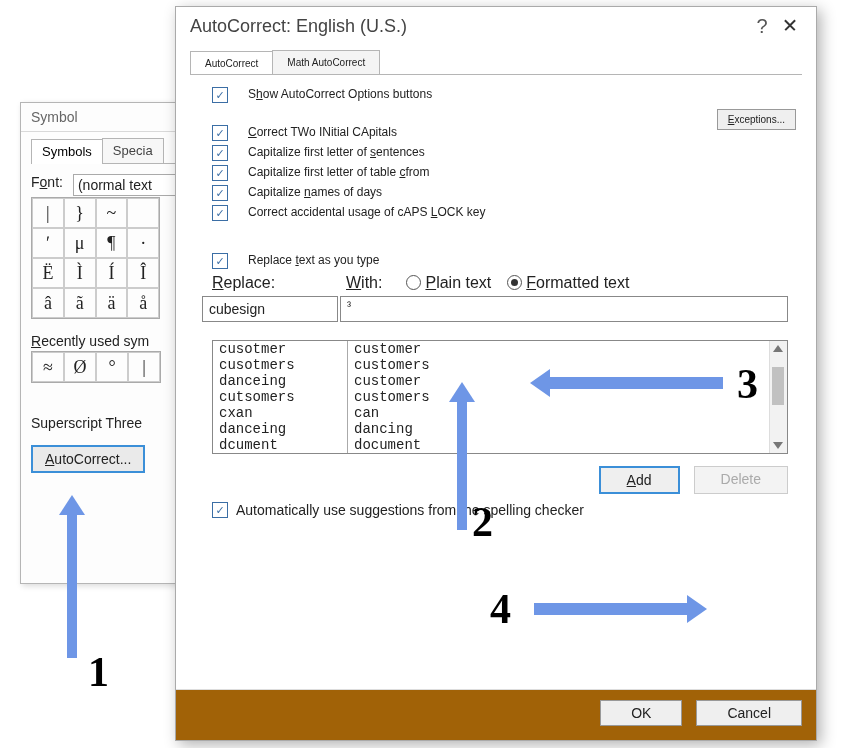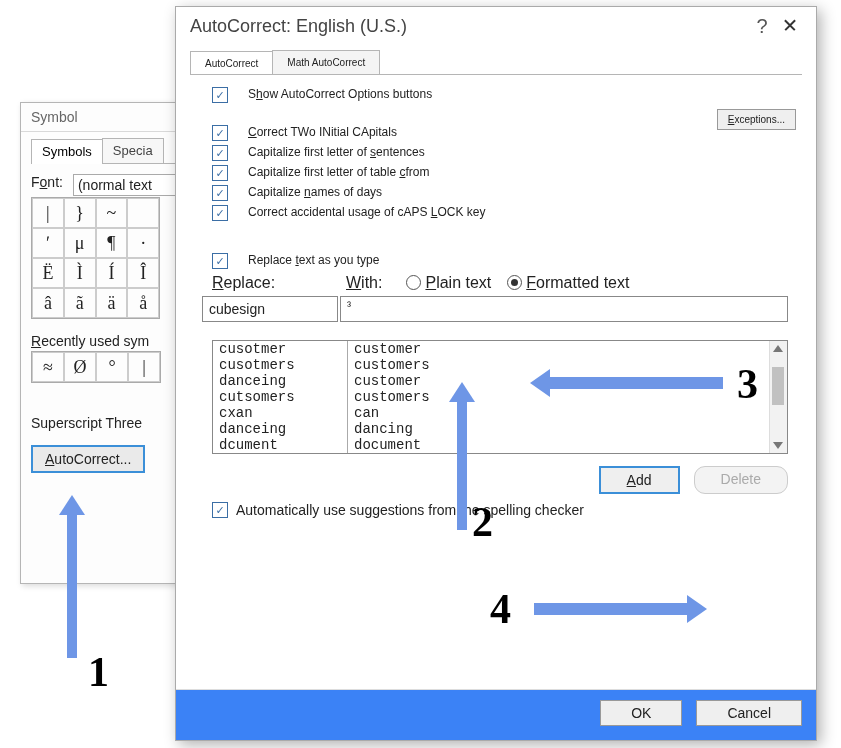--- a/index.html
+++ b/index.html
@@ -310,40 +310,40 @@
     justify-content: flex-end;
     margin: 12px 14px 0 0;
   }
   .btn {
     padding: 4px 26px;
     background: #efefef;
     border: 1px solid #999;
     font-size: 14px;
   }
   .btn.outlined { border: 2px solid #3b8fd8; }
-  .btn.disabled { color: #aaa; border-color: #ccc; background: #f3f3f3; border-radius: 11px; }
+  .btn.disabled { color: #aaa; border-color: #ccc; background: #f3f3f3; }
 
   .auto-suggest {
     margin: 8px 0 0 22px;
     display:flex;
     gap:8px;
     align-items:center;
     font-size:14px;
   }
 
   .ac-footer {
     position:absolute;
     bottom:0; right:0;
     padding: 10px 14px 14px 14px;
     display:flex;
     gap: 14px;
     border-top: 1px solid #ddd;
     width: calc(100% - 28px);
     justify-content: flex-end;
-    background:#3b82f6;
+    background:#a16207;
   }
   .ac-footer .btn { padding: 4px 30px; }
 
   
   .anno-num {
     position: absolute;
     font-family: Georgia, "Times New Roman", serif;
     font-weight: bold;
     font-size: 42px;
     color: #000;

